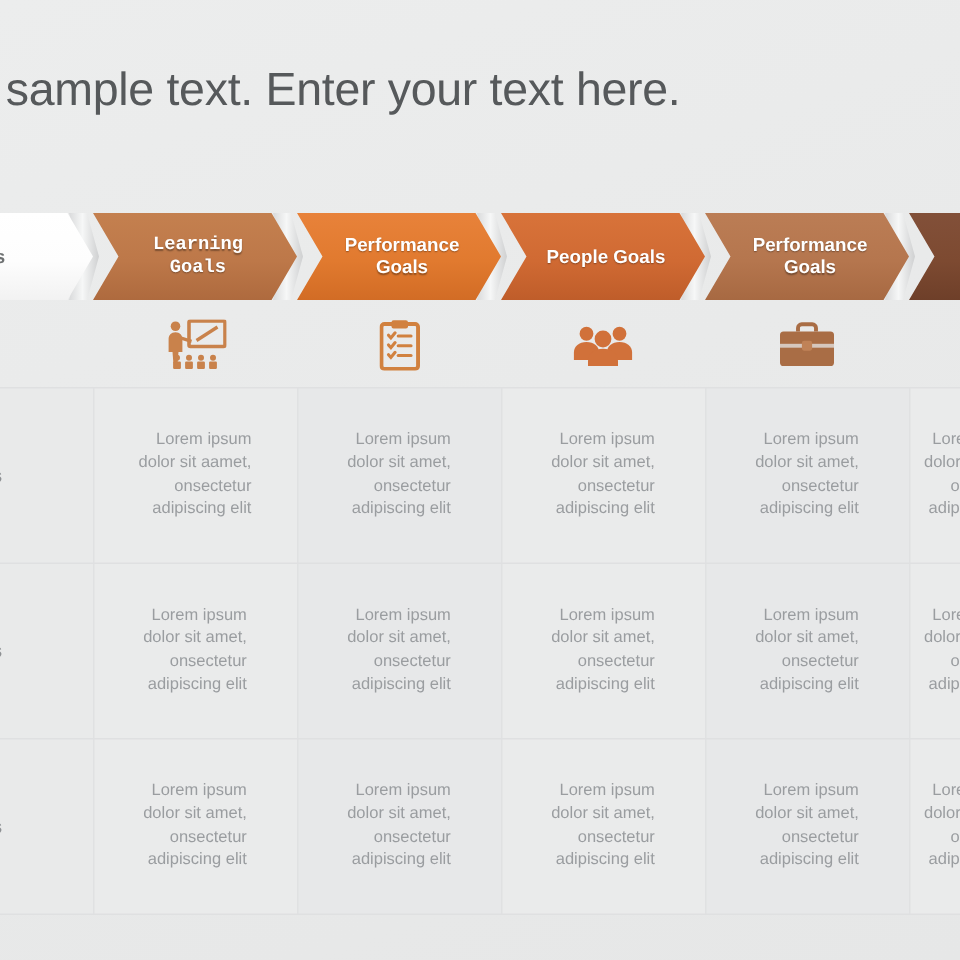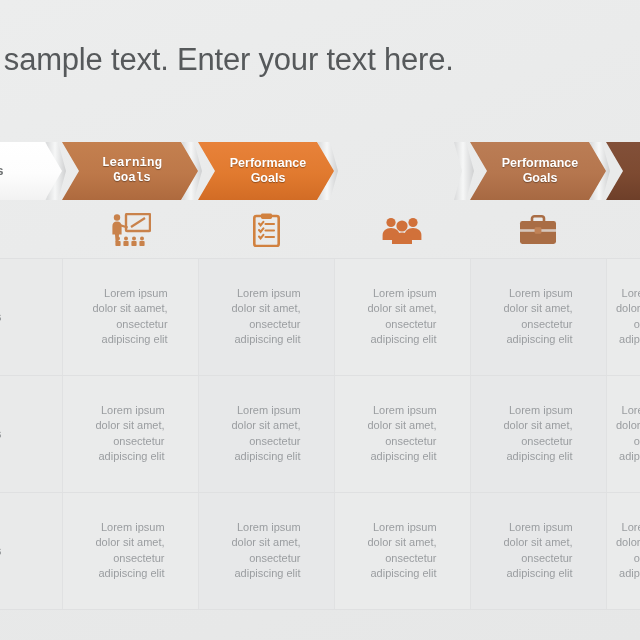--- a/index.html
+++ b/index.html
@@ -187,20 +187,23 @@
     </div>
 
     <div class="chev" style="left:128px; width:136px; background:linear-gradient(180deg,#c4804f 0%,#bd7849 55%,#ae6a3e 100%); box-shadow:1px 2px 3px rgba(0,0,0,0.15);font-family:Liberation Mono, monospace;">
       <span class="chev-label">Learning Goals</span>
     </div>
 
     <div class="chev" style="left:264px; width:136px; background:linear-gradient(180deg,#e8823a 0%,#e17a2f 55%,#d26c25 100%); box-shadow:1px 2px 3px rgba(0,0,0,0.15);">
       <span class="chev-label">Performance Goals</span>
     </div>
 
+    <div class="chev" style="left:400px; width:136px; background:linear-gradient(180deg,#d8733a 0%,#d06a33 55%,#bf5d2a 100%); box-shadow:1px 2px 3px rgba(0,0,0,0.15);">
+      <span class="chev-label">People Goals</span>
+    </div>
 
     <div class="chev" style="left:536px; width:136px; background:linear-gradient(180deg,#bb7d55 0%,#b5764e 55%,#a76942 100%); box-shadow:1px 2px 3px rgba(0,0,0,0.15);">
       <span class="chev-label">Performance Goals</span>
     </div>
 
     <div class="chev" style="left:672px; width:136px; background:linear-gradient(180deg,#825039 0%,#7d4a31 55%,#6e3f29 100%); box-shadow:1px 2px 3px rgba(0,0,0,0.15);">
       <span class="chev-label" style="padding:0 14px 0 24px;"></span>
     </div>
   </div>
 

